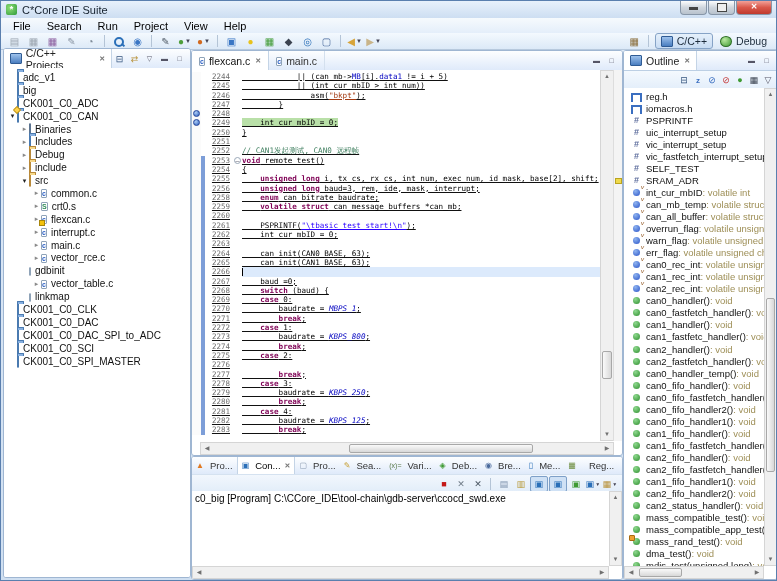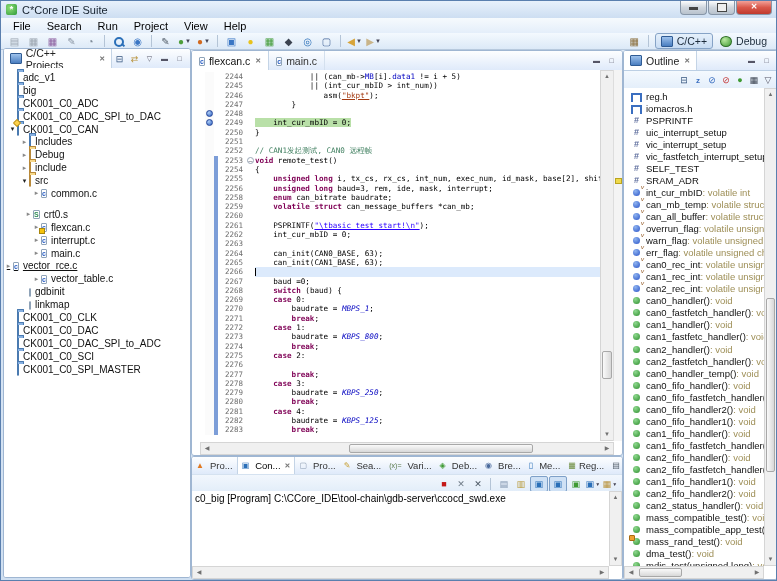--- a/index.html
+++ b/index.html
@@ -74,21 +74,21 @@
   .page-ic.warn::after{content:"";position:absolute;left:-2px;bottom:-1px;width:4px;height:4px;background:#f4c20d;border:1px solid #a8860b;}
   
   #editor{left:190px;top:49px;width:430px;height:404px;}
   .etabs{position:relative;height:19px;background:linear-gradient(#fdfeff,#dfeafa);
          border-bottom:1px solid #bccfe4;display:flex;align-items:center;}
   .etab{display:inline-flex;align-items:center;height:19px;padding:0 7px;font-size:10.5px;}
   .etab.active{background:#fff;border-right:1px solid #c4d4e6;}
   .etab.inactive{color:#333;border-right:1px solid #d4e0ee;}
   .etab .tico{margin-right:4px;}
   .editor-body{position:absolute;left:0;top:19px;right:0;bottom:14px;background:#fff;overflow:hidden;}
-  .code-lines{position:absolute;left:13px;top:2px;right:22px;}
+  .code-lines{position:absolute;left:0;top:2px;right:22px;text-decoration:underline;}
   .code-line{display:flex;height:9.3px;align-items:center;}
   .gut{flex:none;height:100%;}
   .gut.annot{width:9px;background:#fbfbfb;position:relative;}
   .bp-dot{position:absolute;left:1px;top:1px;width:7px;height:7px;border-radius:50%;
           background:radial-gradient(circle at 35% 30%,#aecdf6,#2f62c0);border:1px solid #24459a;box-sizing:border-box;}
   .gut.diff{width:4px;background:#fff;}
   .gut.diff.chg{background:#7d9ed8;}
   .gut.num{width:25px;text-align:right;padding-right:3px;color:#6e6e6e;
            font-family:"DejaVu Sans Mono",monospace;font-size:7.5px;line-height:9.3px;background:#fff;}
   .gut.foldc{width:9px;position:relative;background:#fff;}
@@ -276,28 +276,28 @@
           <span class="arrow"></span>
           <span class="tico"><span class="fold-ic"></span></span>
           <span>big</span>
         </div>
         <div class="trow" style="padding-left: 4px;">
           <span class="arrow"></span>
           <span class="tico"><span class="fold-ic"></span></span>
           <span>CK001_C0_ADC</span>
         </div>
         <div class="trow" style="padding-left: 4px;">
-          <span class="arrow"></span>
-          <span class="tico"><span class="fold-ic"></span></span>
-          <span>CK001_C0_ADC_SPI_to_DAC</span>
-        </div>
-        <div class="trow" style="padding-left: 4px;">
           <span class="arrow open">▾</span>
           <span class="tico"><span class="fold-ic star"></span></span>
           <span>CK001_C0_CAN</span>
+        </div>
+        <div class="trow" style="padding-left: 16px;">
+          <span class="arrow">▸</span>
+          <span class="tico"><span class="bin-ic"></span></span>
+          <span>Binaries</span>
         </div>
         <div class="trow" style="padding-left: 16px;">
           <span class="arrow">▸</span>
           <span class="tico"><span class="fold-ic" style="background: linear-gradient(rgb(216, 230, 246), rgb(156, 184, 220));"></span></span>
           <span>Includes</span>
         </div>
         <div class="trow" style="padding-left: 16px;">
           <span class="arrow">▸</span>
           <span class="tico"><span class="fold-ic yellow"></span></span>
           <span>Debug</span>
@@ -310,54 +310,54 @@
         <div class="trow" style="padding-left: 16px;">
           <span class="arrow open">▾</span>
           <span class="tico"><span class="fold-ic yellow"></span></span>
           <span>src</span>
         </div>
         <div class="trow" style="padding-left: 28px;">
           <span class="arrow">▸</span>
           <span class="tico"><span class="page-ic">c</span></span>
           <span>common.c</span>
         </div>
-        <div class="trow" style="padding-left: 20px; margin-top: 8px;">
+        <div class="trow" style="padding-left: 28px;">
           <span class="arrow">▸</span>
           <span class="tico"><span class="page-ic s">S</span></span>
           <span>crt0.s</span>
         </div>
         <div class="trow" style="padding-left: 28px;">
           <span class="arrow">▸</span>
           <span class="tico"><span class="page-ic warn">c</span></span>
           <span>flexcan.c</span>
         </div>
         <div class="trow" style="padding-left: 28px;">
           <span class="arrow">▸</span>
           <span class="tico"><span class="page-ic">c</span></span>
           <span>interrupt.c</span>
         </div>
         <div class="trow" style="padding-left: 28px;">
           <span class="arrow">▸</span>
           <span class="tico"><span class="page-ic">c</span></span>
           <span>main.c</span>
         </div>
-        <div class="trow" style=" text-decoration: underline;">
+        <div class="trow" style="padding-left: 28px;">
           <span class="arrow">▸</span>
           <span class="tico"><span class="page-ic">c</span></span>
           <span>vector_rce.c</span>
+        </div>
+        <div class="trow" style="padding-left: 16px;">
+          <span class="arrow"></span>
+          <span class="tico"><span class="page-ic plain"></span></span>
+          <span>gdbinit</span>
         </div>
         <div class="trow" style="padding-left: 28px;">
           <span class="arrow">▸</span>
           <span class="tico"><span class="page-ic">c</span></span>
           <span>vector_table.c</span>
-        </div>
-        <div class="trow" style="padding-left: 16px;">
-          <span class="arrow"></span>
-          <span class="tico"><span class="page-ic plain"></span></span>
-          <span>gdbinit</span>
         </div>
         <div class="trow" style="padding-left: 16px;">
           <span class="arrow"></span>
           <span class="tico"><span class="page-ic plain"></span></span>
           <span>linkmap</span>
         </div>
         <div class="trow" style="padding-left: 4px;">
           <span class="arrow"></span>
           <span class="tico"><span class="fold-ic"></span></span>
           <span>CK001_C0_CLK</span>
@@ -728,21 +728,21 @@
         <span class="ctab">
           <span class="mini" style="color: rgb(74, 106, 156);">◉</span>
           <span style="margin-left: 3px;">Bre...</span>
         </span>
         <span class="ctab">
           <span class="mini" style="color: rgb(42, 111, 184);">▯</span>
           <span style="margin-left: 3px;">Me...</span>
         </span>
         <span class="ctab">
           <span class="mini" style="color: rgb(106, 138, 58);">▦</span>
-          <span style="margin-left: 0;">Reg...</span>
+          <span style="margin-left: 10px;">Reg...</span>
         </span>
         <span class="ctab">
           <span class="mini" style="color: rgb(74, 86, 98);">▤</span>
         </span>
       </div>
     <div class="ctoolbar" id="ctoolbar">
         <span class="cico">
           <span style="color: rgb(196, 24, 24);">■</span>
         </span>
         <span class="cico">

